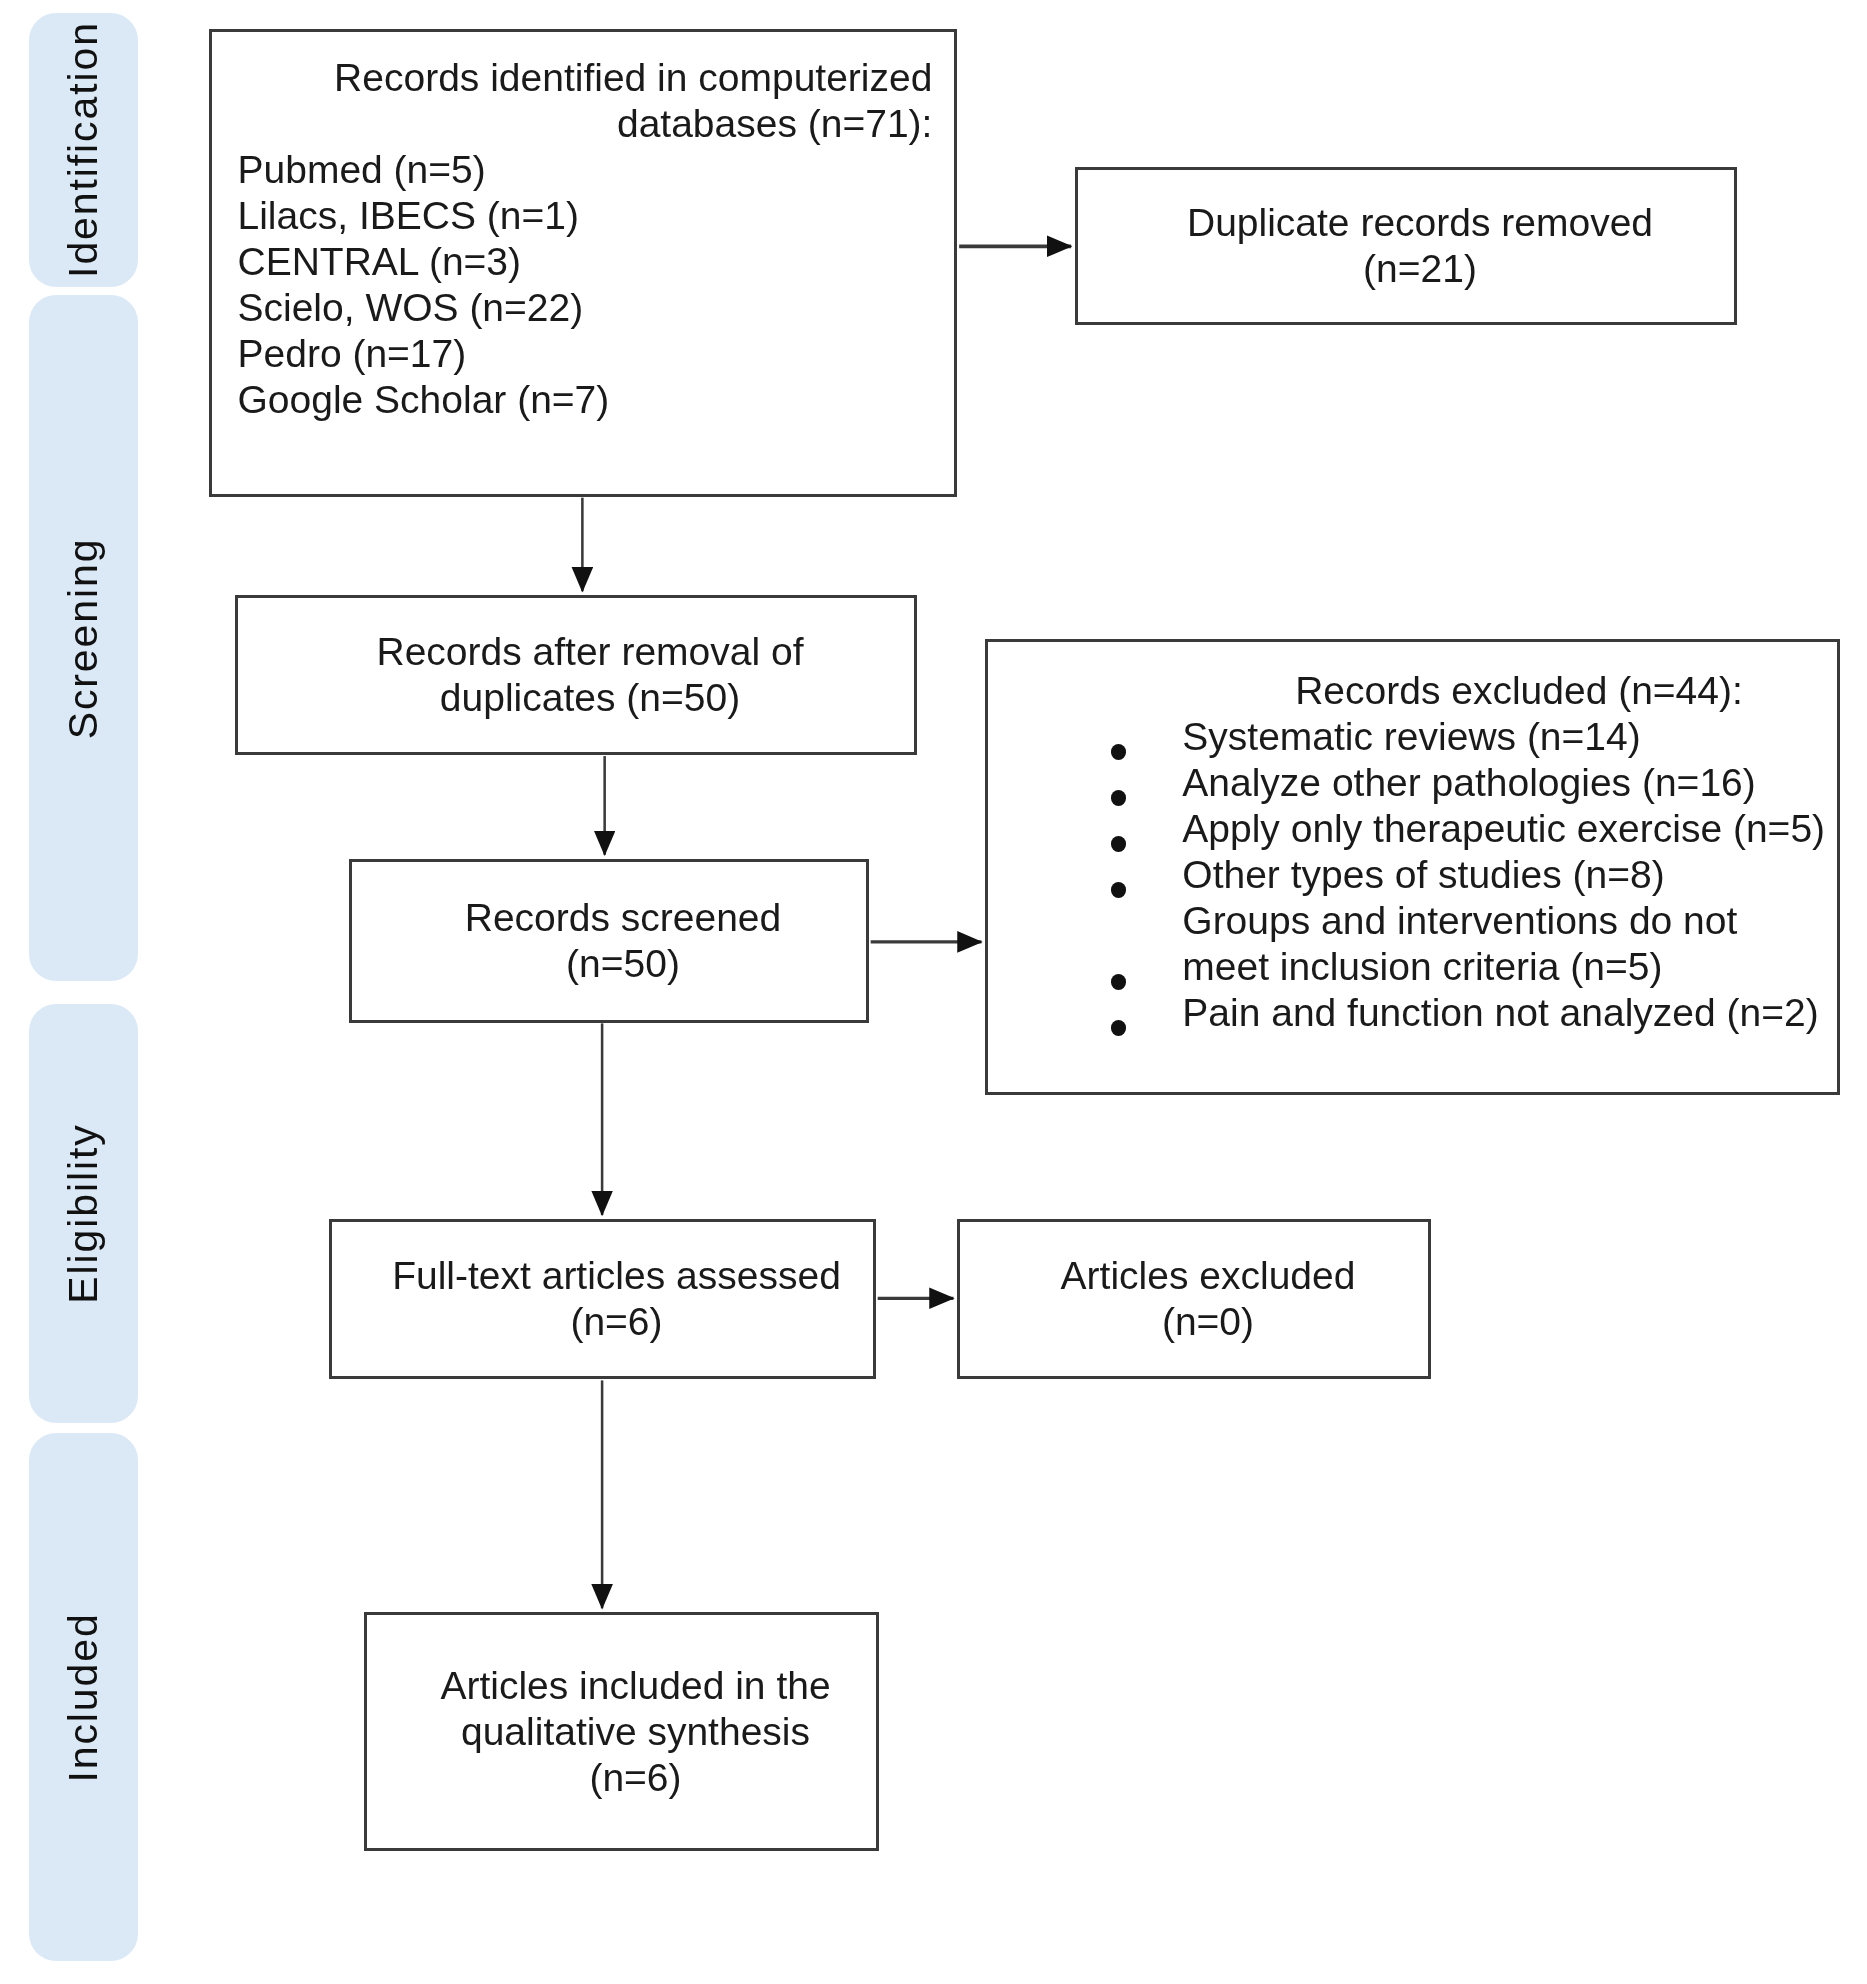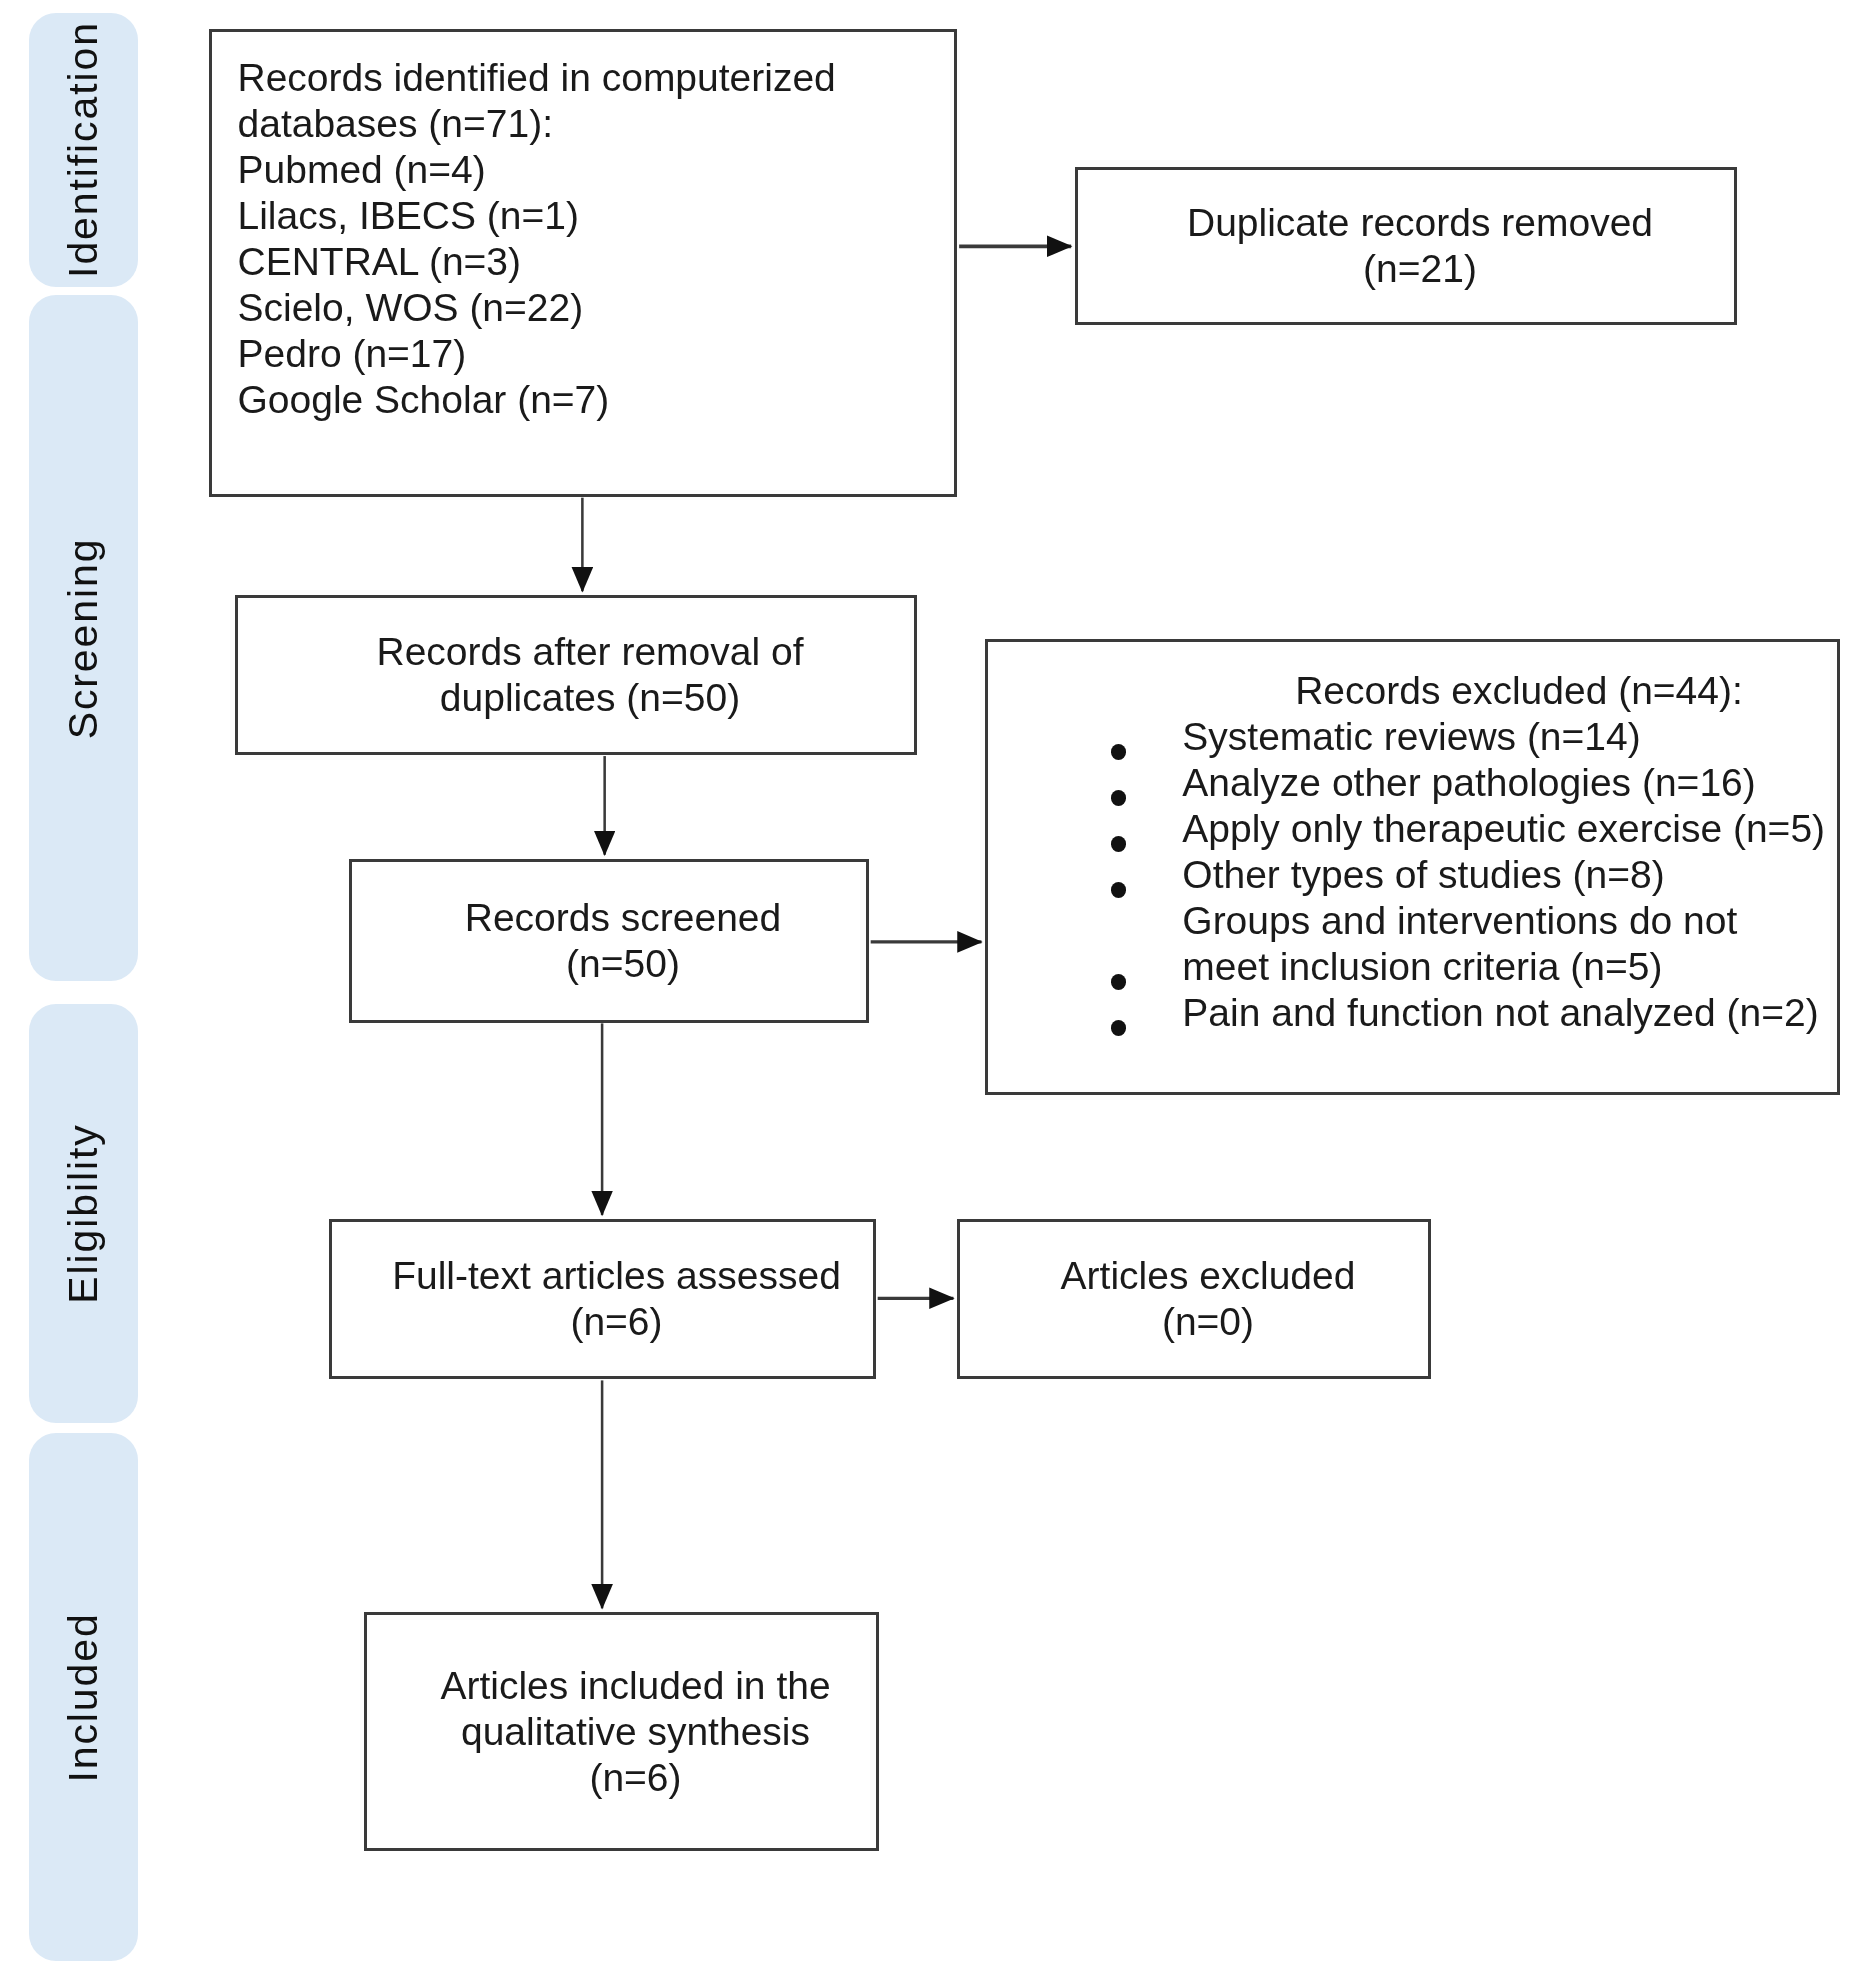--- a/index.html
+++ b/index.html
@@ -55,21 +55,21 @@
   .box-centered {
     display: flex;
     flex-direction: column;
     align-items: center;
     justify-content: center;
     text-align: center;
   }
   .text-line { white-space: nowrap; }
 
   .box-identified { left: 209px;  top: 29px;   width: 748px; height: 468px; padding: 23px 21.6px 0 25.5px; }
-  .box-identified .box-title { text-align: left; }
+  .box-identified .box-title { text-align: right; }
   .box-identified .source-list { text-align: left; }
 
   .box-duplicates  { left: 1075px; top: 167px;  width: 662px; height: 158px; }
   .box-after-dup   { left: 235px;  top: 595px;  width: 682px; height: 160px; }
   .box-screened    { left: 349px;  top: 859px; width: 520px;  height: 164px; }
 
   .box-excluded { left: 985px; top: 627px; width: 855px; height: 456px; padding-top: 25.5px; margin-top: 12px; }
   .excl-title { text-align: center; padding-left: 185px; white-space: nowrap; }
   .excl-list { padding-left: 95px; }
   .excl-item { display: flex; align-items: flex-end; }
@@ -130,21 +130,21 @@
   <div class="band band-included">
     <span class="band-label">Included</span>
   </div>
 
   <div class="box box-identified">
     <div class="box-title">
       <div class="text-line">Records identified in computerized</div>
       <div class="text-line">databases (n=71):</div>
     </div>
     <div class="source-list">
-      <div class="text-line">Pubmed (n=4)</div>
+      <div class="text-line">Pubmed (n=5)</div>
       <div class="text-line">Lilacs, IBECS (n=1)</div>
       <div class="text-line">CENTRAL (n=3)</div>
       <div class="text-line">Scielo, WOS (n=22)</div>
       <div class="text-line">Pedro (n=17)</div>
       <div class="text-line">Google Scholar (n=7)</div>
     </div>
   </div>
 
   <div class="box box-duplicates box-centered">
     <div class="text-line">Duplicate records removed</div>

